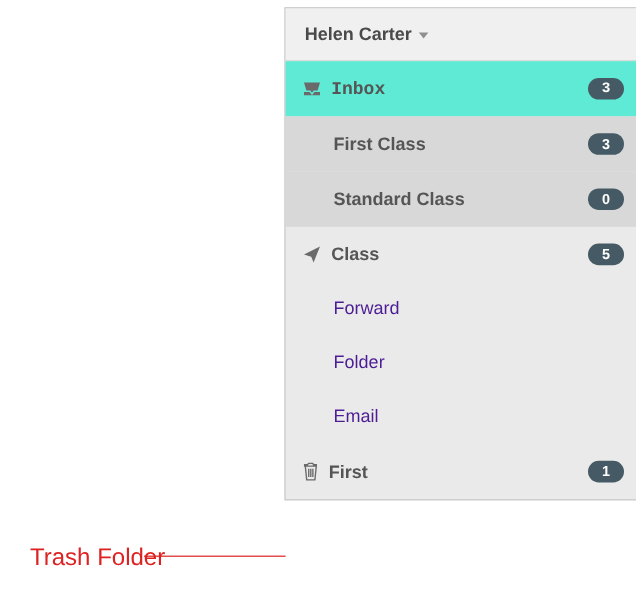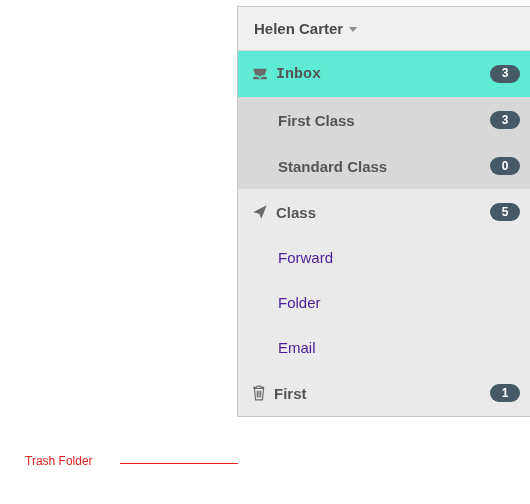--- a/index.html
+++ b/index.html
@@ -75,21 +75,21 @@
     padding: 0 8px;
   }
   .icon { display: inline-flex; }
   .icon svg { fill: #6a6a6a; }
 
   .annotation {
     position: absolute;
     left: 25px;
     top: 454px;
     color: #d22;
-    font-size: 12px;
+    font-size: 20px;
     font-family: Arial, sans-serif;
   }
   .annotation-line {
     position: absolute;
     left: 120px;
     top: 463px;
     width: 118px;
     height: 1px;
     background: #d22;
   }

